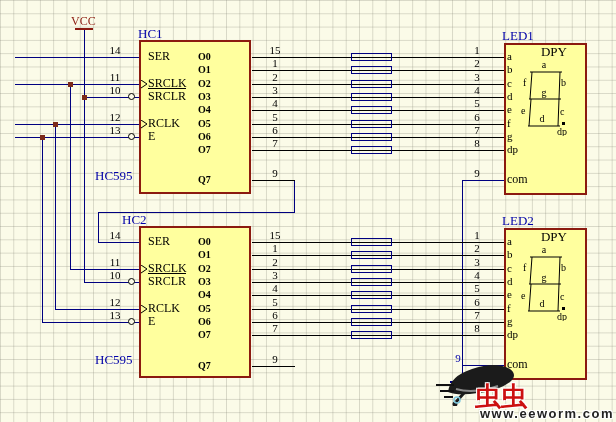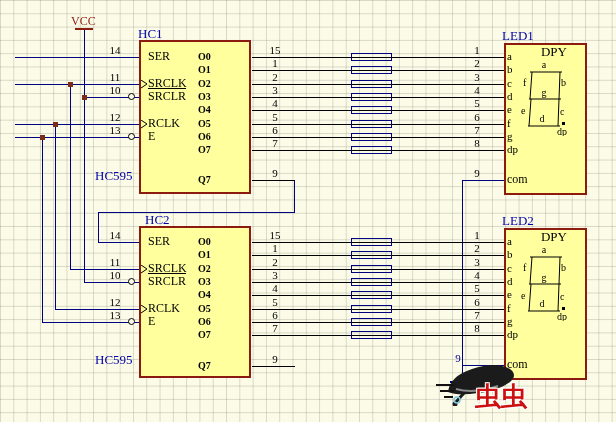--- a/index.html
+++ b/index.html
@@ -146,21 +146,21 @@
   <span class="bub" style="left:128px;top:93px"></span>
   <span class="bub" style="left:128px;top:133px"></span>
   <svg class="tri" style="left:141px;top:80px" width="7" height="9">
       <path d="M0,0 L6,4 L0,8" fill="none" stroke="#000"></path>
     </svg>
   <svg class="tri" style="left:141px;top:120px" width="7" height="9">
       <path d="M0,0 L6,4 L0,8" fill="none" stroke="#000"></path>
     </svg>
 
   <div class="chip" style="left:139px;top:226px;width:112px;height:152px"></div>
-  <span class="ref" style="left:145px;top:213px">HC2</span>
+  <span class="ref" style="left:122px;top:213px">HC2</span>
   <span class="ref" style="left:95px;top:353px">HC595</span>
   <span class="nm" style="left:148px;top:235px">SER</span>
   <span class="nm" style="left:148px;top:262px">SRCLK</span>
   <span class="nm ovl" style="left:148px;top:275px">SRCLR</span>
   <span class="nm" style="left:148px;top:302px">RCLK</span>
   <span class="nm" style="left:148px;top:315px">E</span>
   <span class="nmr" style="top:235px">O0</span>
   <span class="nmr" style="top:248px">O1</span>
   <span class="nmr" style="top:262px">O2</span>
   <span class="nmr" style="top:275px">O3</span>
@@ -277,14 +277,15 @@
     <path d="M12,34 Q14,18 36,11 Q60,3 74,11 Q82,17 74,24 Q62,33 42,35 Q22,38 12,34 Z" fill="#1b1b1b"></path>
     <path d="M20,31 Q38,36 62,28" stroke="#8a8a8a" stroke-width="2" fill="none"></path>
     <path d="M28,35 L20,44" stroke="#1b1b1b" stroke-width="3"></path>
     <circle cx="19" cy="46" r="2.5" fill="#1b1b1b"></circle>
     <circle cx="21" cy="42" r="3" fill="none" stroke="#7EC8DE" stroke-width="1.5"></circle>
     <rect x="0" y="26" width="18" height="2" fill="#111"></rect>
     <rect x="4" y="32" width="14" height="2" fill="#111"></rect>
     <rect x="8" y="38" width="9" height="2" fill="#111"></rect>
   </svg>
   <span class="wm-brand">虫虫</span>
+  <span class="wm-url">www.eeworm.com</span>
 
 </div>
 
 </body></html>

